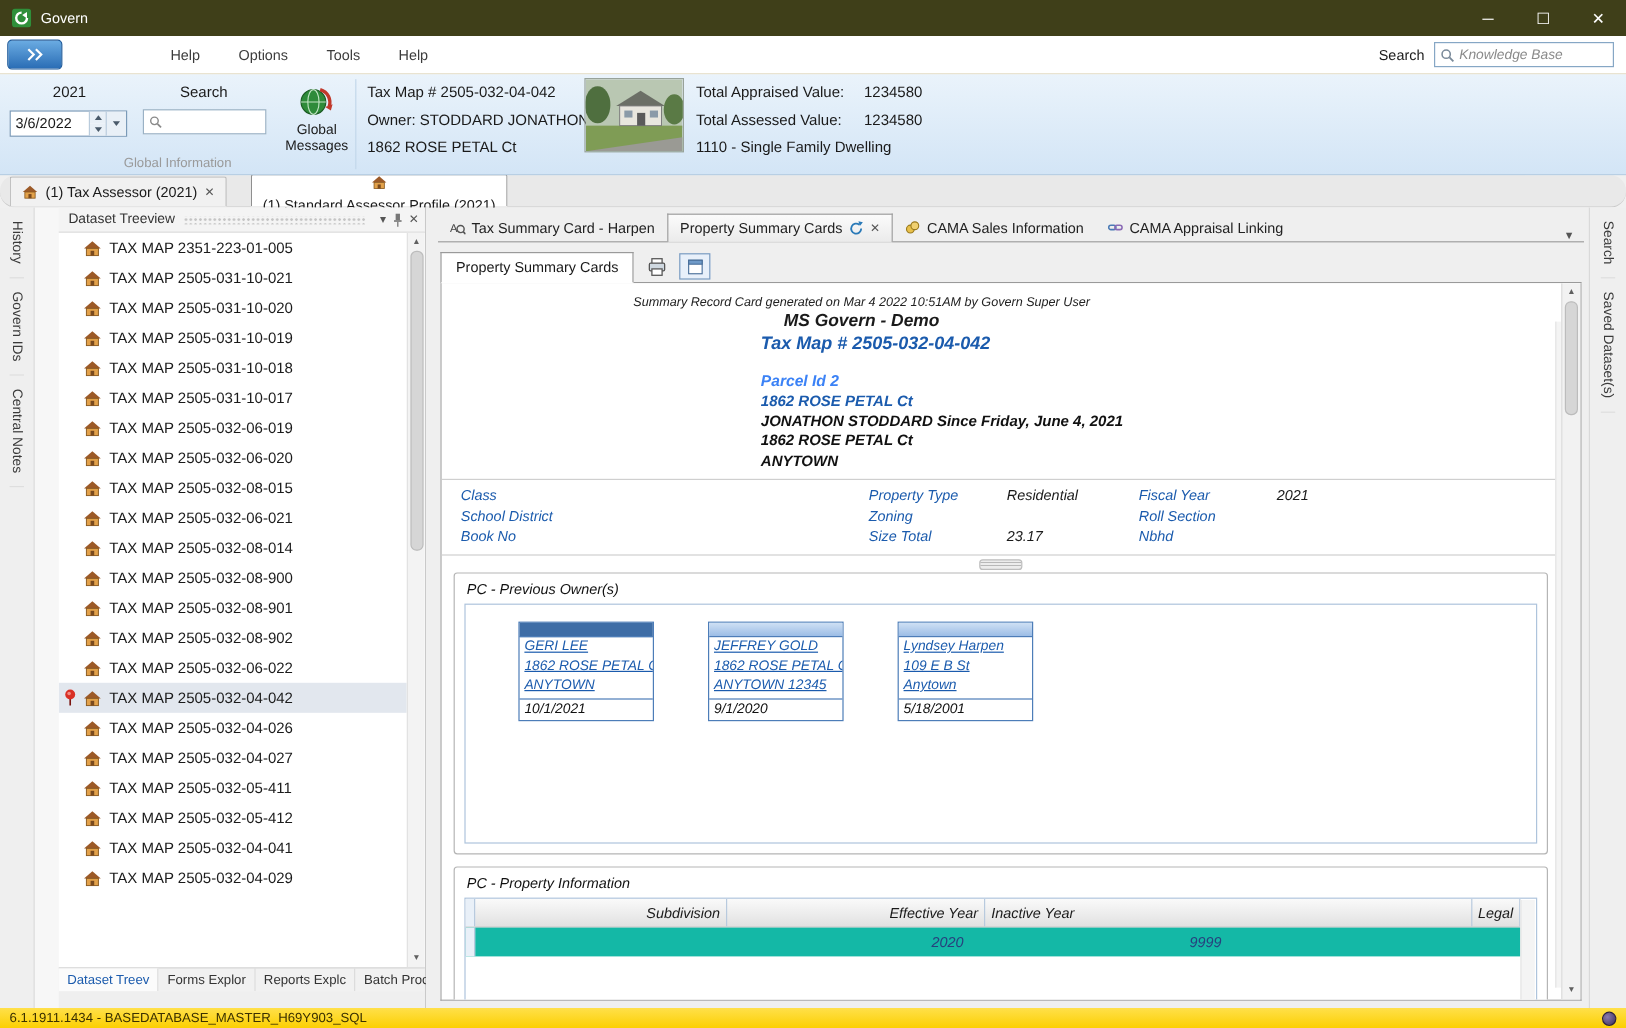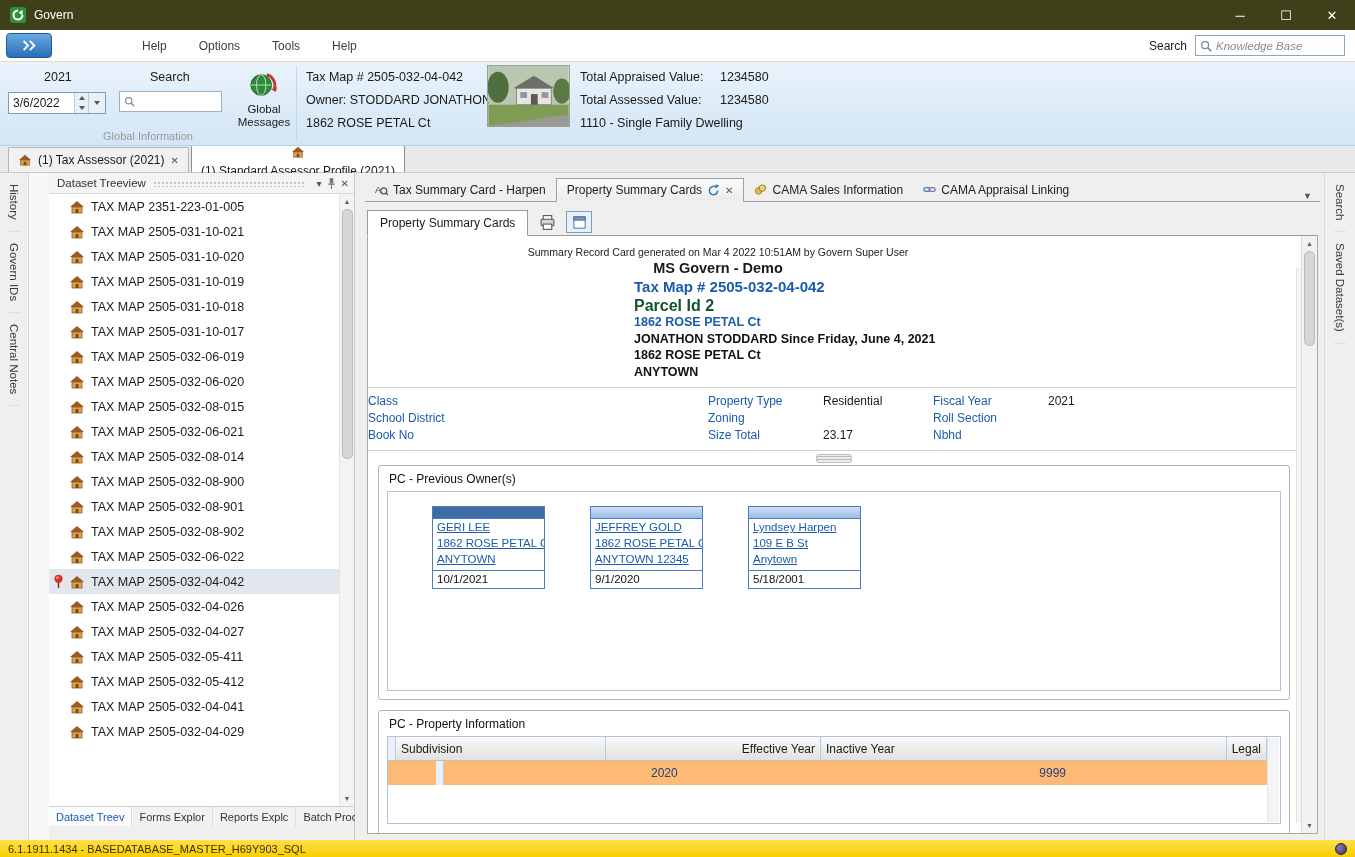--- a/index.html
+++ b/index.html
@@ -44,21 +44,21 @@
   .rb-global span { font-size:11.5px; text-align:center; line-height:13px; margin-top:3px; }
   .rb-caption { position:absolute; left:0; width:296px; bottom:3px; text-align:center; color:#9a9a9a; font-size:11px; }
   .rb-sep { position:absolute; left:296px; top:4px; bottom:4px; width:1px; background:#c3d7ea; }
   .rb-prop { position:absolute; left:306px; top:4px; line-height:23px; }
   .rb-photo { position:absolute; left:487px; top:3px; width:83px; height:62px; border:1px solid #98a29a; }
   .rb-values { position:absolute; left:580px; top:4px; line-height:23px; }
   .rb-values .vrow { display:flex; }
   .rb-values .vlabel { width:140px; }
 
   
-  .doctabs { height:27px; flex:0 0 27px; background:#e9e9e9; display:flex; align-items:flex-end; padding-left:8px; gap:2px; border-bottom:1px solid #c9c9c9; }
+  .doctabs { height:27px; flex:0 0 27px; background:#e9e9e9; display:flex; align-items:flex-end; padding-left:8px; gap:20px; border-bottom:1px solid #c9c9c9;border-radius:13px; }
   .doctab { display:inline-flex; align-items:center; gap:6px; padding:0 9px; height:25px; background:#f1f1f1; border:1px solid #b5b5b5; border-bottom:none; border-radius:2px 2px 0 0; font-size:12px; cursor:pointer; }
   .doctab.active { background:#fff; border-color:#8f8f8f; height:27px;flex-direction:column; }
   .tab-close { color:#555; font-size:10px; cursor:pointer; }
 
   
   .main { flex:1; display:flex; min-height:0; }
   .rail { background:#efefef; display:flex; flex-direction:column; align-items:center; }
   .rail.left { width:29px; border-right:1px solid #d9d9d9; }
   .rail.right { width:31px; border-left:1px solid #d9d9d9; }
   .rail-item { writing-mode:vertical-rl; padding:11px 0; font-size:11.5px; color:#3a3a3a; cursor:pointer; border-bottom:1px solid #dedede; }
@@ -88,34 +88,34 @@
   .content { flex:1; display:flex; flex-direction:column; background:#efefef; padding-top:5px; min-width:0; }
   .ctabs { height:24px; flex:0 0 24px; margin:0 4px 0 10px; display:flex; align-items:flex-end; border-bottom:1px solid #a0a0a0; }
   .ctab { display:inline-flex; align-items:center; gap:5px; padding:0 10px; height:23px; font-size:12px; color:#222; cursor:pointer; white-space:nowrap; }
   .ctab.active { background:linear-gradient(#fbfbfb,#ebebeb); border:1px solid #a0a0a0; border-bottom:1px solid #f0f0f0; margin-bottom:-1px; height:24px; }
   .ctab-overflow { margin-left:auto; padding:0 8px; color:#555; font-size:9px; cursor:pointer; }
   .inner { flex:1; margin:7px 6px 6px 12px; display:flex; flex-direction:column; min-height:0; }
   .inner-tabrow { height:27px; flex:0 0 27px; display:flex; align-items:flex-end; border-bottom:1px solid #9a9a9a; }
   .inner-tab { background:#fff; border:1px solid #9a9a9a; border-bottom:1px solid #fff; margin-bottom:-1px; padding:0 12px; height:26px; display:flex; align-items:center; font-size:12px; cursor:pointer; }
   .icon-btn { height:22px; min-width:26px; margin:0 0 2px 6px; display:flex; align-items:center; justify-content:center; cursor:pointer; }
   .icon-btn.framed { border:1px solid #7a9cc0; background:#e8f0fa; }
-  .panel-body { flex:1; border:1px solid #a9a9a9; border-top:none; background:#fff; position:relative; overflow:hidden; min-height:0; padding:10px 17px 0 0; }
+  .panel-body { flex:1; border:1px solid #a9a9a9; border-top:none; background:#fff; position:relative; overflow:hidden; min-height:0; padding:10px 17px 0 0;font-style:italic; }
   .panel-scroll { position:absolute; right:0; top:0; bottom:0; width:16px; background:#f2f2f2; border-left:1px solid #dcdcdc; display:flex; flex-direction:column; align-items:center; }
 
   
   .report { width:700px; }
   .gen { text-align:center; font-size:10.5px; color:#222; }
   .company { text-align:center; font-size:14.5px; font-weight:bold; margin-top:2px; }
   .addr-block { margin-left:266px; margin-top:3px; line-height:16.5px; }
   .taxmap-line { font-size:15px; font-weight:bold; color:#1b5bad; cursor:pointer; }
-  .parcel-line { font-size:16px; font-weight:bold; color:#14532d; margin-top:2px; cursor:pointer; }
+  .parcel-line { font-size:13px; font-weight:bold; color:#3b82f6; margin-top:14px; cursor:pointer; }
   .addr-link { font-size:12.5px; font-weight:bold; color:#1b5bad; cursor:pointer; }
   .b-line { font-size:12.5px; font-weight:bold; color:#111; }
   .hrule { border-top:1px solid #cfcfcf; margin-top:7px; }
-  .fields { display:grid; grid-template-columns:340px 115px 110px 115px auto; padding:6px 0 8px 0; row-gap:3px; font-size:12px; }
+  .fields { display:grid; grid-template-columns:340px 115px 110px 115px auto; padding:6px 0 8px 16px; row-gap:3px; font-size:12px; }
   .f-label { color:#1b5bad; cursor:pointer; }
   .f-value { color:#1a1a1a; }
   .splitter { margin:3px auto 2px auto; width:36px; height:9px; background:#ececec; border:1px solid #bdbdbd; border-radius:3px;
     background-image:repeating-linear-gradient(#ececec 0 1px, #b8b8b8 1px 2px, #ececec 2px 3px); cursor:row-resize; }
 
   .box { margin:2px 10px 10px 10px; border:1px solid #b5b5b5; border-radius:3px; background:#fff; padding:4px 8px 8px 8px; }
   .box-title { font-size:12px; color:#111; margin:2px 0 5px 2px; }
   .owners-inner { border:1px solid #aec4dc; height:200px; position:relative; padding:14px 12px; display:flex; gap:13px; align-items:flex-start; }
   .owner-card { width:113px; border:1px solid #4d7db8; background:#fff; font-size:11.5px; cursor:pointer;margin-left:32px; }
   .card-head { height:12px; background:linear-gradient(#cfe0f4,#9cbde6); border-bottom:1px solid #4d7db8; }
@@ -124,24 +124,24 @@
   .card-date { color:#111; border-top:1px solid #4d7db8; margin-top:3px; padding:2px 4px 3px 4px; }
   .mini-scroll { position:absolute; right:1px; top:1px; bottom:1px; width:12px; background:#f4f4f4; border-left:1px solid #e4e4e4; }
 
   .propinfo { height:140px; margin-bottom:0; }
   .table-wrap { border:1px solid #aec4dc; position:relative; height:88px; padding-right:13px; overflow:hidden; }
   .thead, .trow { display:flex; height:24px; }
   .thead { background:linear-gradient(#fafafa,#e1e1e1); border-bottom:1px solid #c0c0c0; }
   .sel-cell { width:8px; flex:0 0 8px; border-right:1px solid #b8cade; background:#e9f0f8; }
   .th, .td { display:flex; align-items:center; padding:0 5px; border-right:1px solid #b8cade; font-size:12px; }
   .th:nth-of-type(1), .td-1 { width:202px; flex:0 0 202px; }
-  .th:nth-of-type(2), .td-2 { width:210px; flex:0 0 210px; }
+  .th:nth-of-type(2), .td-2 { width:210px; flex:0 0 210px; justify-content:flex-end; }
   .th:nth-of-type(3), .td-3 { width:215px; flex:0 0 215px; justify-content:flex-end; }
   .th:nth-of-type(4), .td-4 { flex:1; }
-  .trow { background:#fdba74;padding-left:48px; }
+  .trow { background:#14b8a6; }
   .trow .td { border-right:none; color:#27417e; }
 
   
   .statusbar { height:17px; flex:0 0 17px; background:linear-gradient(#ffe04a,#fccf00); display:flex; align-items:center; padding:0 8px; font-size:11px; color:#3a3000; }
   .status-icon { margin-left:auto; width:12px; height:12px; border-radius:50%; background:radial-gradient(circle at 35% 35%, #8a7ab0, #3a2f5a); border:1px solid #2a2142; }
   svg { display:block; }
 </style>
 </head>
 <body>
 

